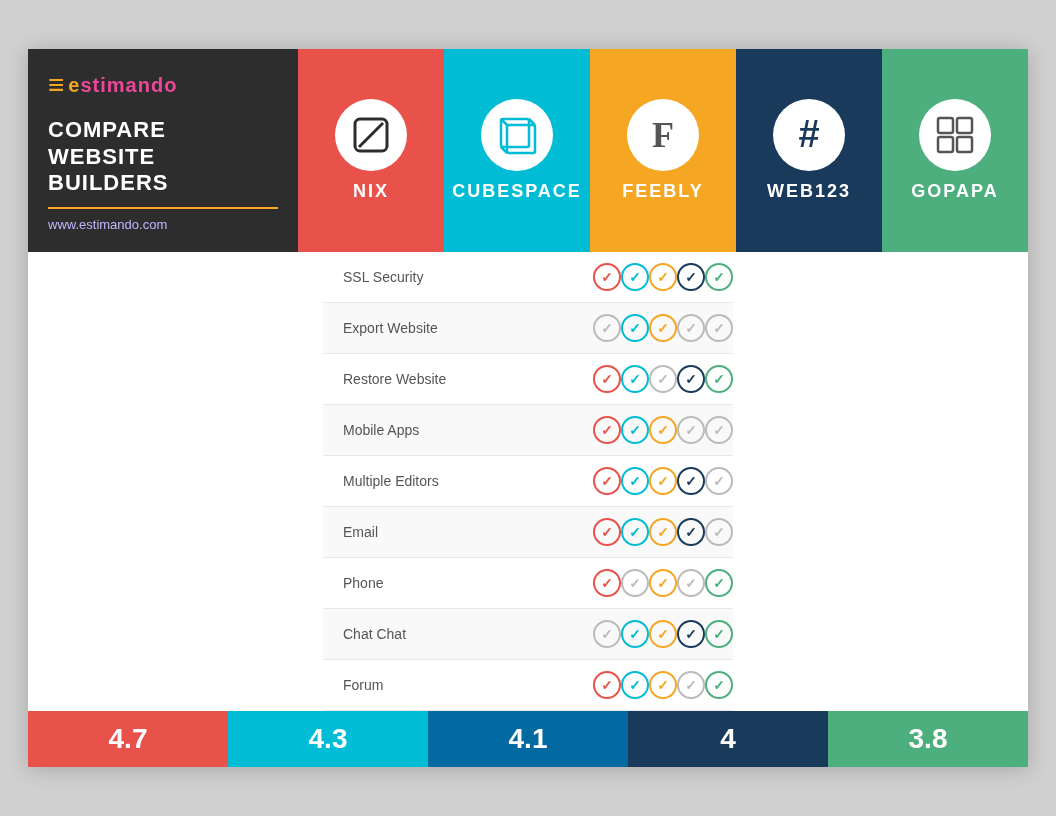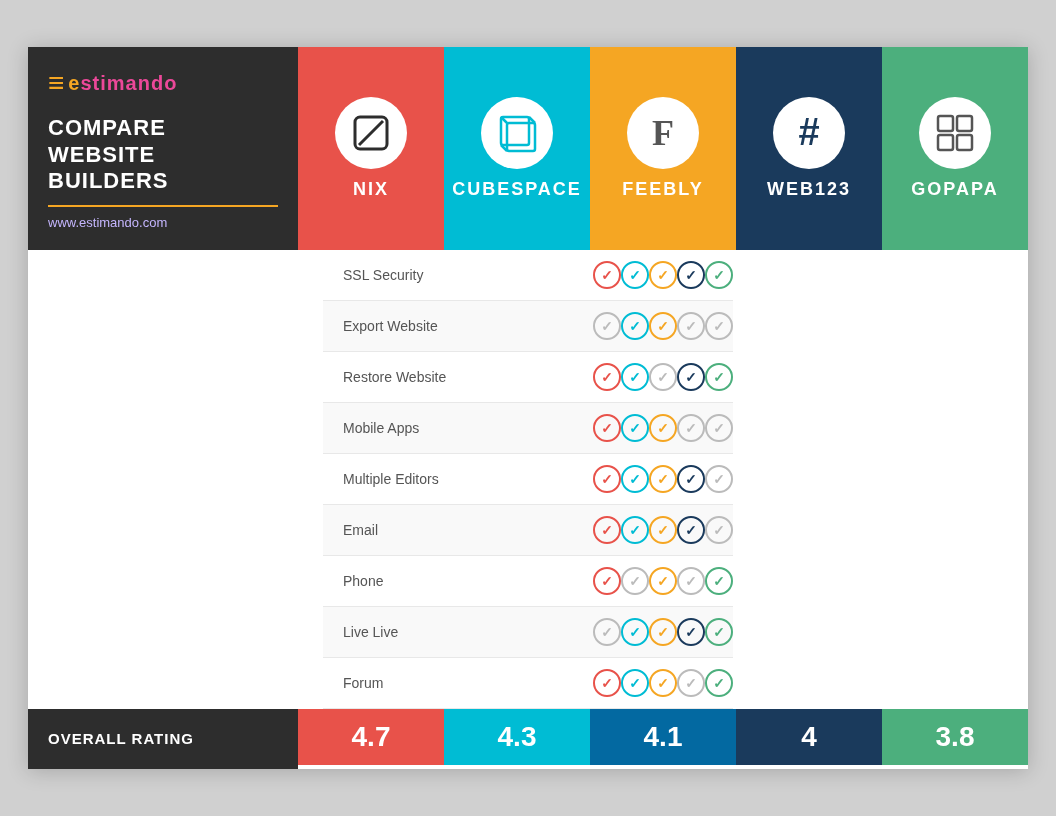--- a/index.html
+++ b/index.html
@@ -371,21 +371,21 @@
           <div class="check check-yellow">✓</div>
         </div>
         <div class="row-cell">
           <div class="check check-gray">✓</div>
         </div>
         <div class="row-cell">
           <div class="check check-green">✓</div>
         </div>
       </div>
       <div class="data-row">
-        <div class="row-label">Live Live</div>
+        <div class="row-label">Chat Chat</div>
         <div class="row-cell">
           <div class="check check-gray">✓</div>
         </div>
         <div class="row-cell">
           <div class="check check-teal">✓</div>
         </div>
         <div class="row-cell">
           <div class="check check-yellow">✓</div>
         </div>
         <div class="row-cell">
@@ -409,22 +409,19 @@
         <div class="row-cell">
           <div class="check check-gray">✓</div>
         </div>
         <div class="row-cell">
           <div class="check check-green">✓</div>
         </div>
       </div>
     </div>
 
   <div class="rating-row">
-    <div class="rating-label-col">
-      <span class="rating-label">OVERALL RATING</span>
-    </div>
     <div class="rating-cell nix">4.7</div>
     <div class="rating-cell cubespace">4.3</div>
     <div class="rating-cell feebly">4.1</div>
     <div class="rating-cell web123">4</div>
     <div class="rating-cell gopapa">3.8</div>
   </div>
 </div>
 
 </body></html>

